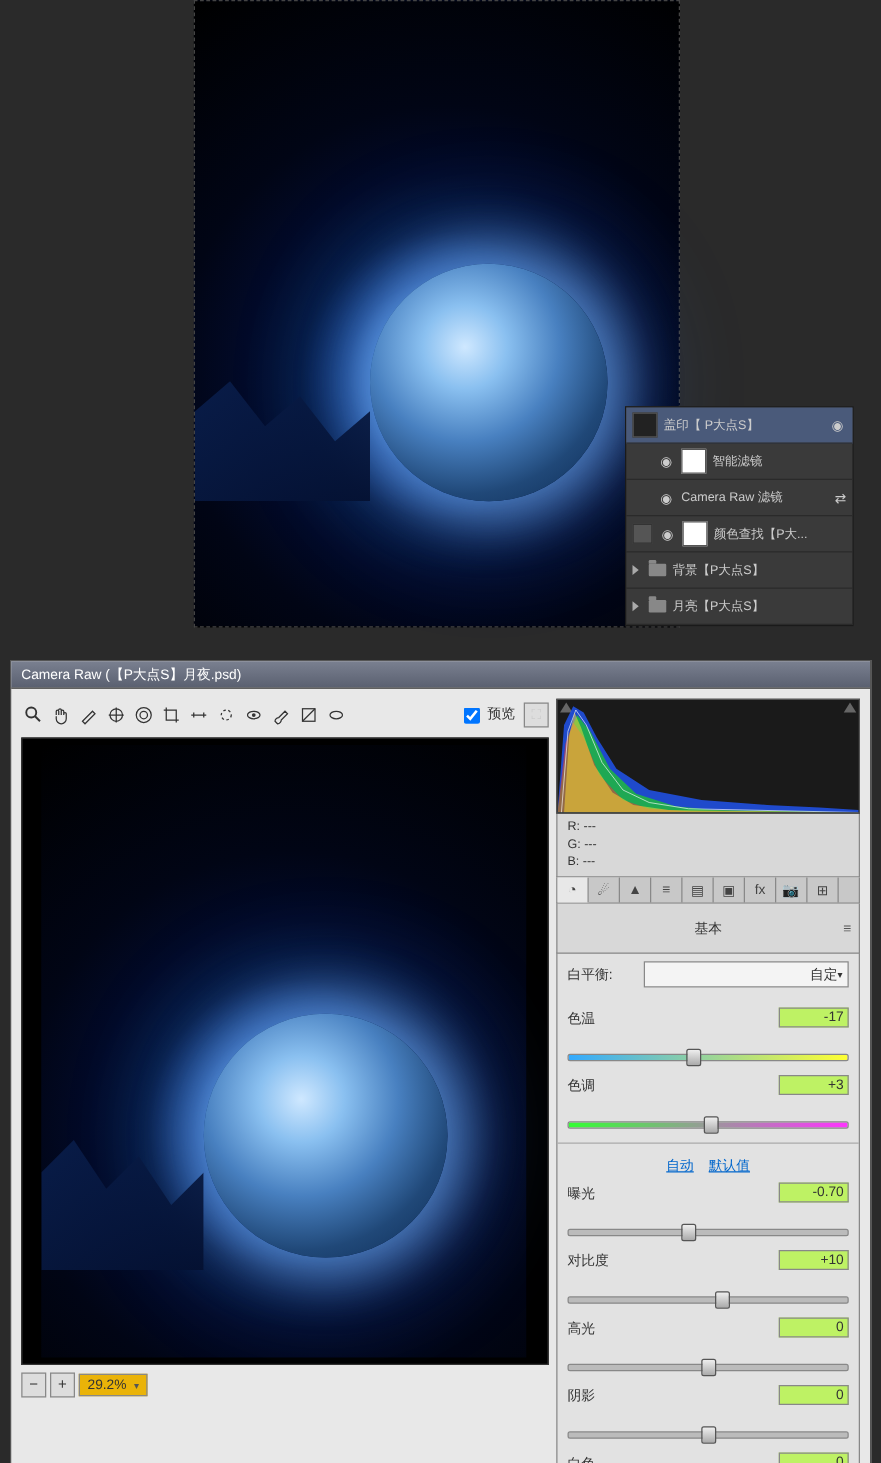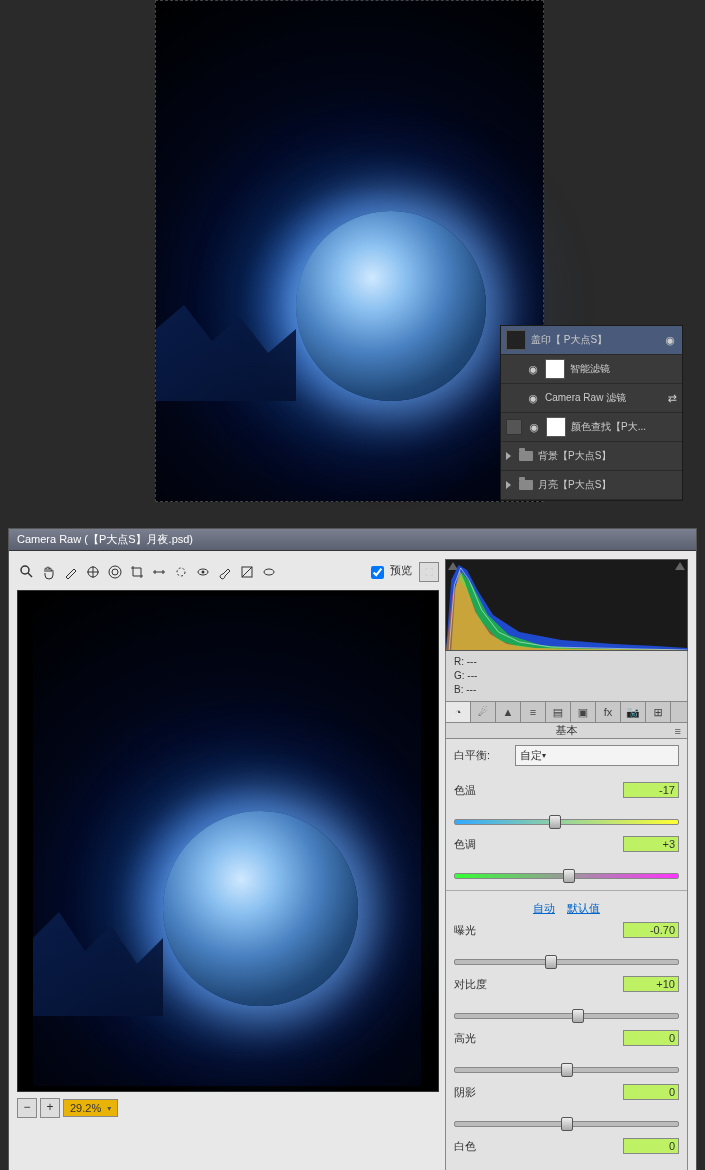--- a/index.html
+++ b/index.html
@@ -41,26 +41,26 @@
 .cr-right{flex:1;min-width:0}
 .histogram{height:90px;background:#1a1a1a;border:1px solid #555;position:relative;overflow:hidden}
 .histo-tri{position:absolute;top:2px;width:0;height:0;border-left:5px solid transparent;border-right:5px solid transparent;border-bottom:8px solid #666}
 .histo-tri.r{right:2px}
 .histo-tri.l{left:2px}
 .histo-curve{position:absolute;bottom:0;left:0;width:100%;height:100%}
 .rgb-readout{border:1px solid #888;border-top:none;padding:4px 8px;background:#d8d8d8;color:#333;font-size:10px;line-height:1.4}
 .tab-strip{display:flex;border:1px solid #888;border-top:none;background:#c8c8c8}
 .tab-ic{width:24px;height:20px;border-right:1px solid #888;display:flex;align-items:center;justify-content:center;color:#444;font-size:11px}
 .tab-ic.active{background:#e8e8e8}
-.panel-title{text-align:left;padding:0;border:1px solid #888;border-top:none;background:#d8d8d8;color:#333;font-size:11px;display:flex;align-items:center;justify-content:center;position:relative}
+.panel-title{text-align:left;padding:12px;border:1px solid #888;border-top:none;background:#d8d8d8;color:#333;font-size:11px;display:flex;align-items:center;justify-content:center;position:relative}
 .panel-title::after{content:"≡";position:absolute;right:6px;color:#555}
 .settings{border:1px solid #888;border-top:none;background:#e2e2e2;padding:6px 8px 4px;color:#333}
 .setting-row{display:flex;align-items:center;gap:6px;margin-bottom:16px}
 .setting-row label{width:55px;font-size:11px;flex-shrink:0}
-.drop{flex:1;border:1px solid #888;background:#f4f4f4;padding:2px 4px;font-size:11px;display:flex;justify-content:flex-start;align-items:center}
+.drop{flex:1;border:1px solid #888;background:#f4f4f4;padding:2px 4px;font-size:11px;display:flex;justify-content:flex-end;align-items:center}
 .drop::after{content:"▾";font-size:8px}
 .val-box{width:48px;border:1px solid #888;background:#bef264;padding:1px 3px;text-align:right;font-size:11px}
 .slider-row{position:relative;height:14px;margin-bottom:8px}
 .slider-track{position:absolute;left:0;right:0;top:5px;height:4px;background:#bbb;border:1px solid #888;border-radius:2px}
 .slider-track.temp{background:linear-gradient(90deg,#3af,#ff3)}
 .slider-track.tint{background:linear-gradient(90deg,#3f3,#f3f)}
 .slider-thumb{position:absolute;top:1px;width:10px;height:12px;background:linear-gradient(#eee,#aaa);border:1px solid #555;border-radius:2px;transform:translateX(-50%)}
 .links-row{text-align:center;padding:4px 0 6px}
 .links-row a{color:#06c;text-decoration:underline;margin:0 6px;font-size:11px}
 .divider{border-top:1px solid #aaa;margin:6px -8px}

